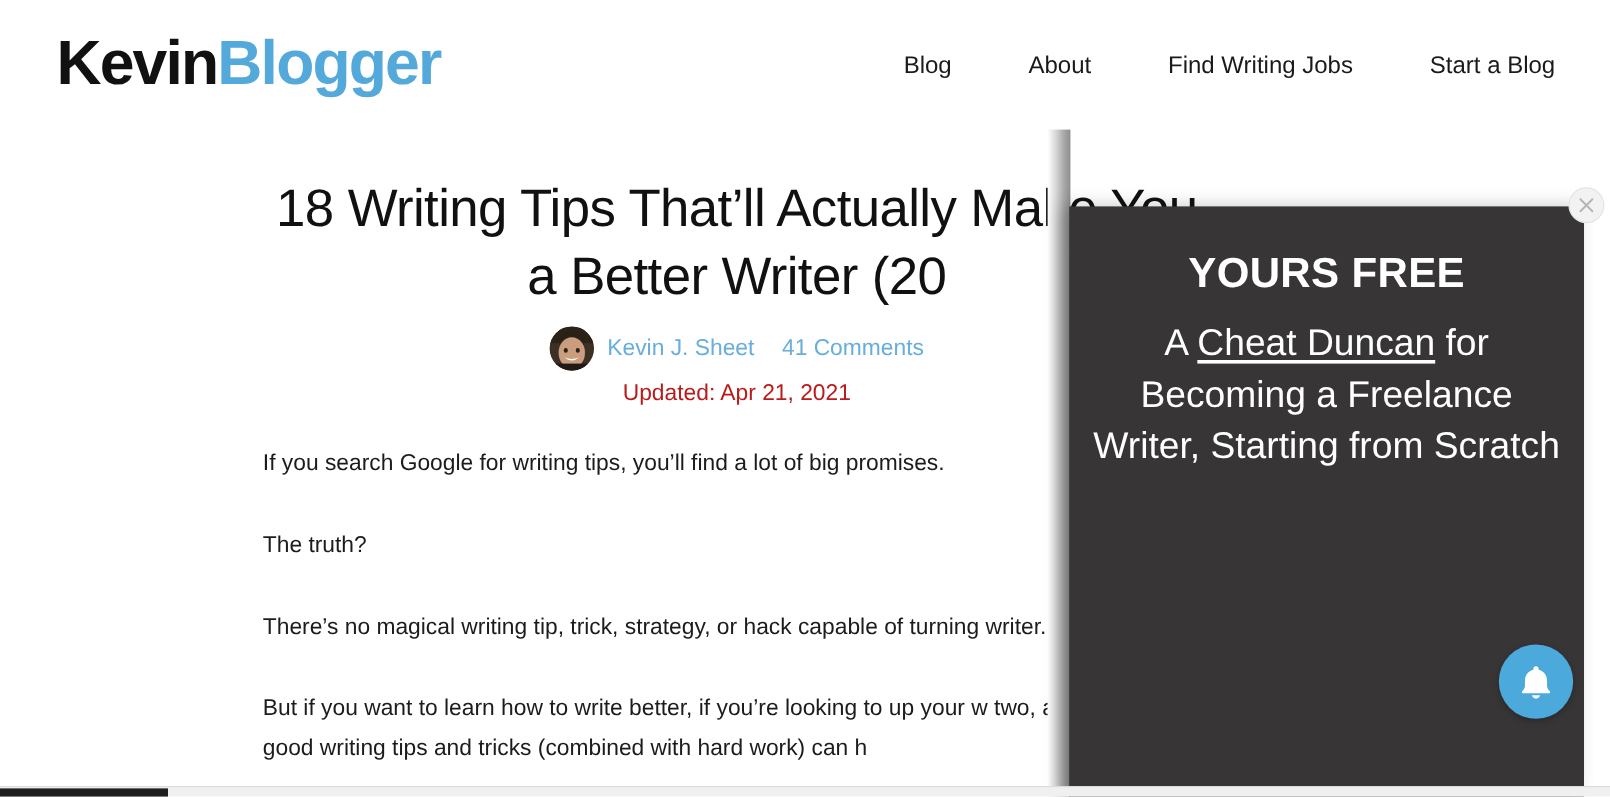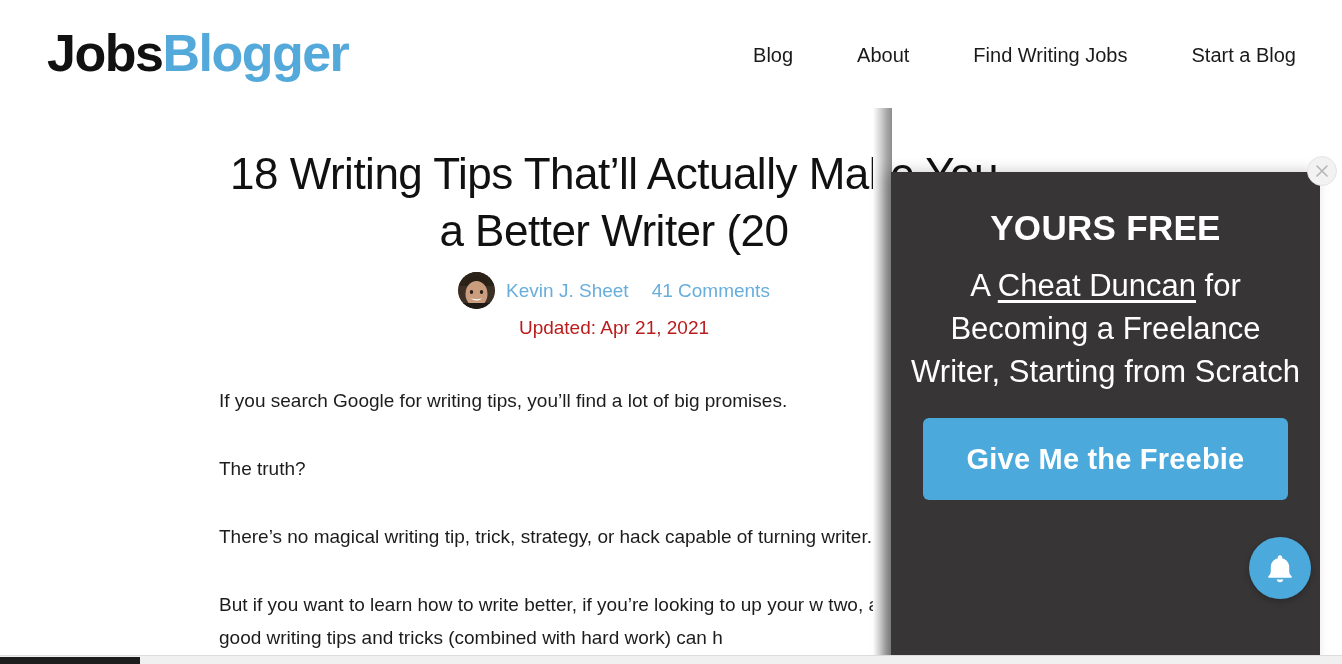--- a/index.html
+++ b/index.html
@@ -116,21 +116,21 @@
   #updated-line {
     margin-top: 7px;
     font-size: 19px;
     color: #b91c1c;
     line-height: 24px;
   }
 
   #post-body {
     margin-left: 219px;
     width: 700px;
-    margin-top: 44px;
+    margin-top: 30px;
   }
   #post-body p {
     font-size: 19px;
     line-height: 33px;
     color: #1c1c1c;
     margin-bottom: 35px;
   }
 
   
   #edge-shadow {
@@ -266,21 +266,21 @@
   }
 </style>
 </head>
 <body>
 
 <div id="page">
 
   <div id="site-header">
 
     <div id="logo">
-      <span class="logo-smart">Jobs</span><span class="logo-blogger">Blogger</span>
+      <span class="logo-smart">Kevin</span><span class="logo-blogger">Blogger</span>
     </div>
 
     <nav id="main-nav">
       <a class="nav-item">Blog</a>
       <a class="nav-item">About</a>
       <a class="nav-item">Find Writing Jobs</a>
       <a class="nav-item">Start a Blog</a>
     </nav>
 
   </div>
@@ -327,21 +327,20 @@
 
   <div id="edge-shadow"></div>
 
   <div id="optin-popup">
 
     <div id="optin-headline">YOURS FREE</div>
 
     <div id="optin-subhead"><span>A </span><u>Cheat Duncan</u><span> for Becoming a Freelance Writer, Starting from Scratch</span></div>
 
     <form id="optin-form">
-      <button id="submit-button">Give Me the Freebie</button>
     </form>
 
   </div>
 
   <div id="popup-close">
     <svg width="18" height="18" viewBox="0 0 18 18" xmlns="http://www.w3.org/2000/svg">
       <path d="M4 4 L14 14 M14 4 L4 14" stroke="#b5b5b5" stroke-width="1.6" stroke-linecap="round" fill="none"></path>
     </svg>
   </div>
 

